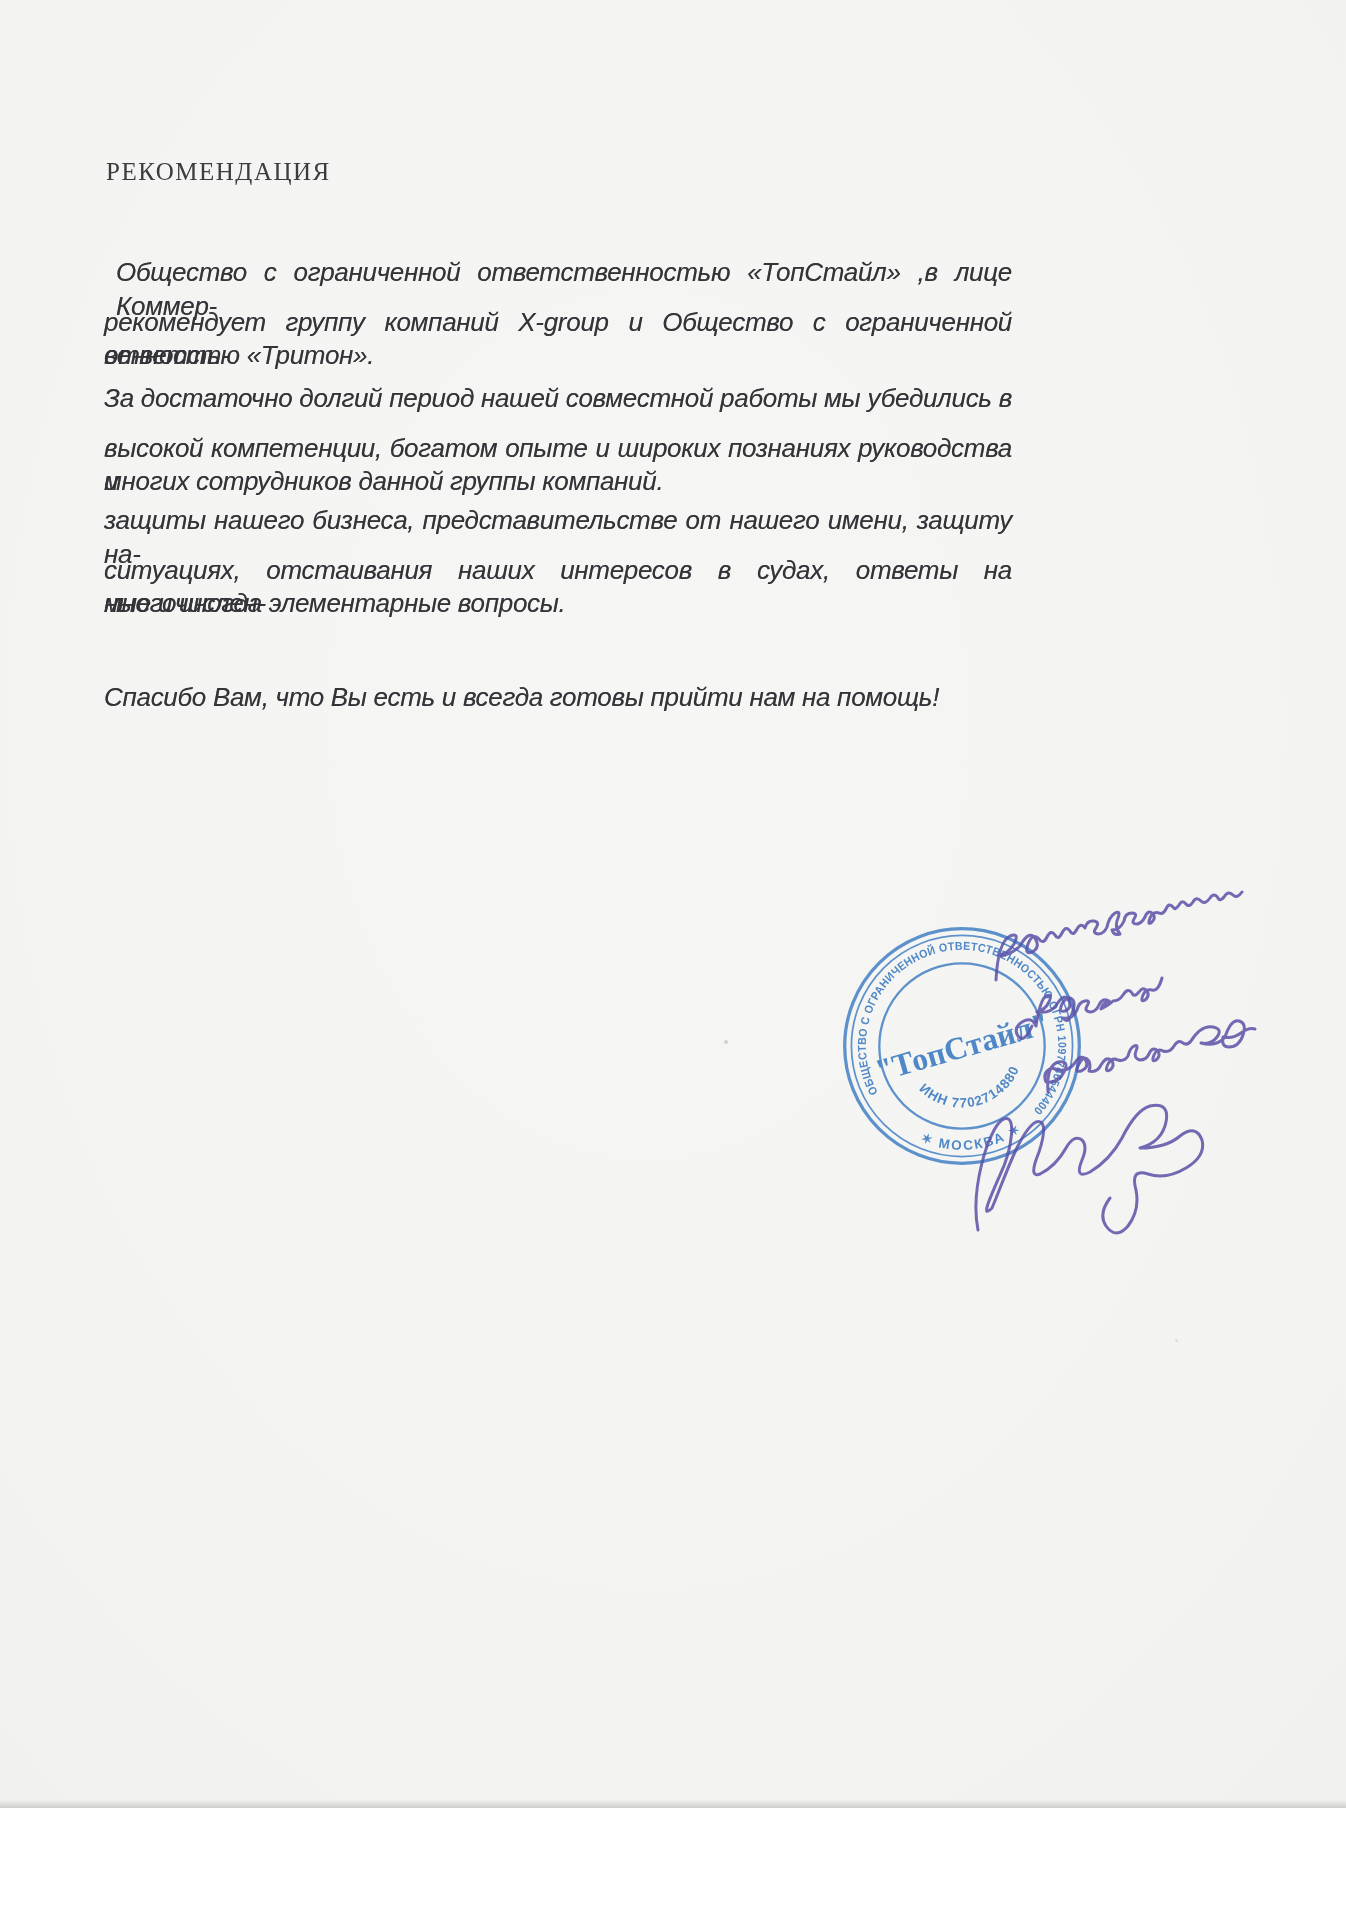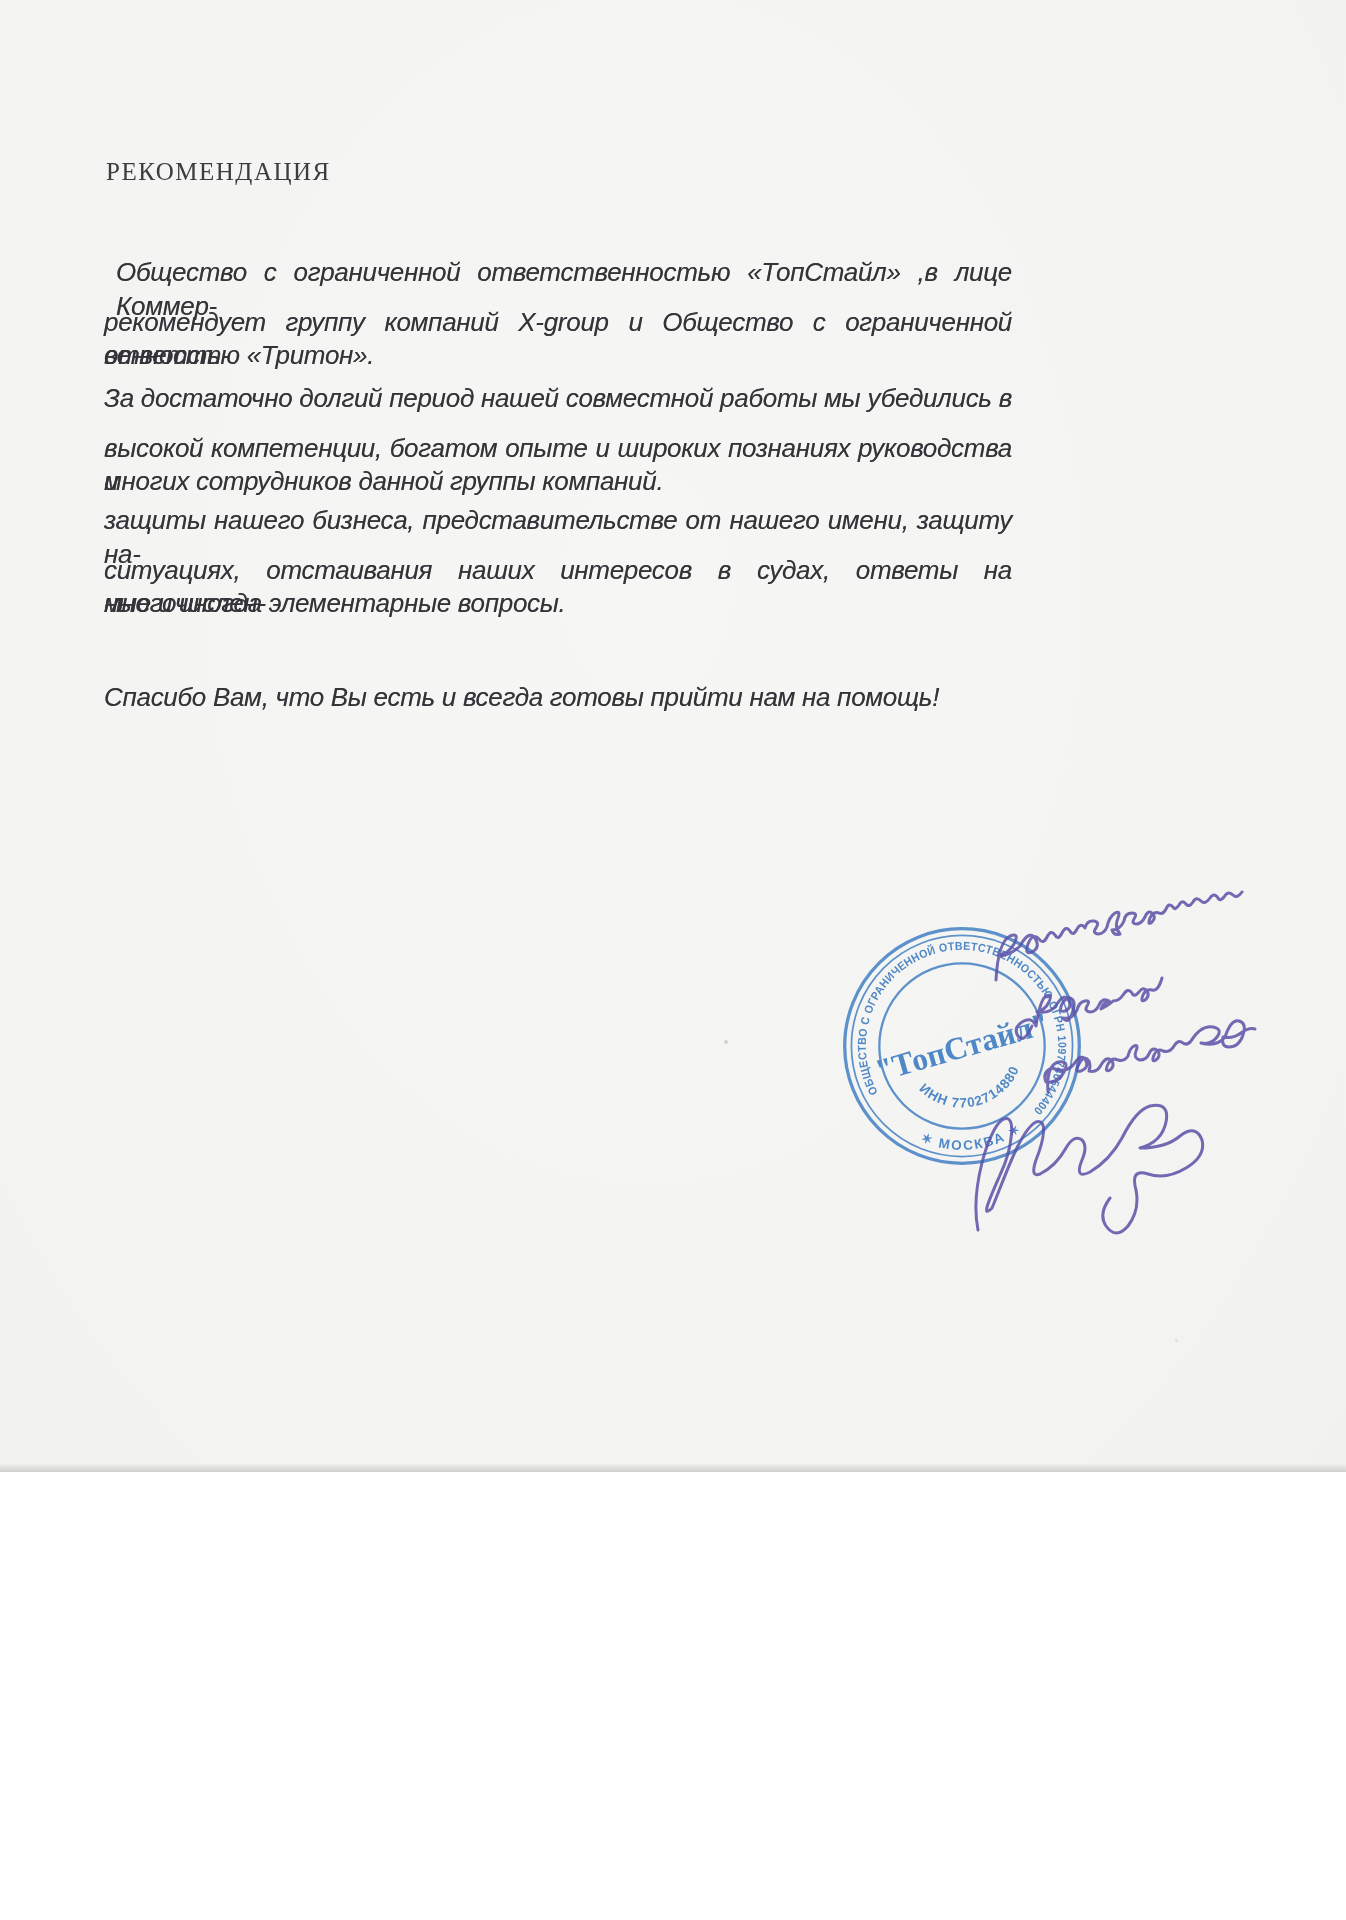--- a/index.html
+++ b/index.html
@@ -1,18 +1,18 @@
 <!DOCTYPE html>
 <html><head>
 <meta charset="utf-8">
 <style>
   html,body{margin:0;padding:0;}
   #page{
     position:relative;
-    width:1346px;height:1472px;
+    width:1346px;height:1808px;
     background:
       radial-gradient(ellipse 1400px 1900px at 48% 40%, #f6f6f4 0%, #f3f3f1 55%, #ededeb 100%);
     overflow:hidden;
     font-family:"Liberation Sans", sans-serif;
   }
   .doc-title{
     position:absolute;left:106px;top:158px;
     font-family:"Liberation Serif", serif;
     font-size:25px;letter-spacing:1.5px;
     color:#3b3b40;

